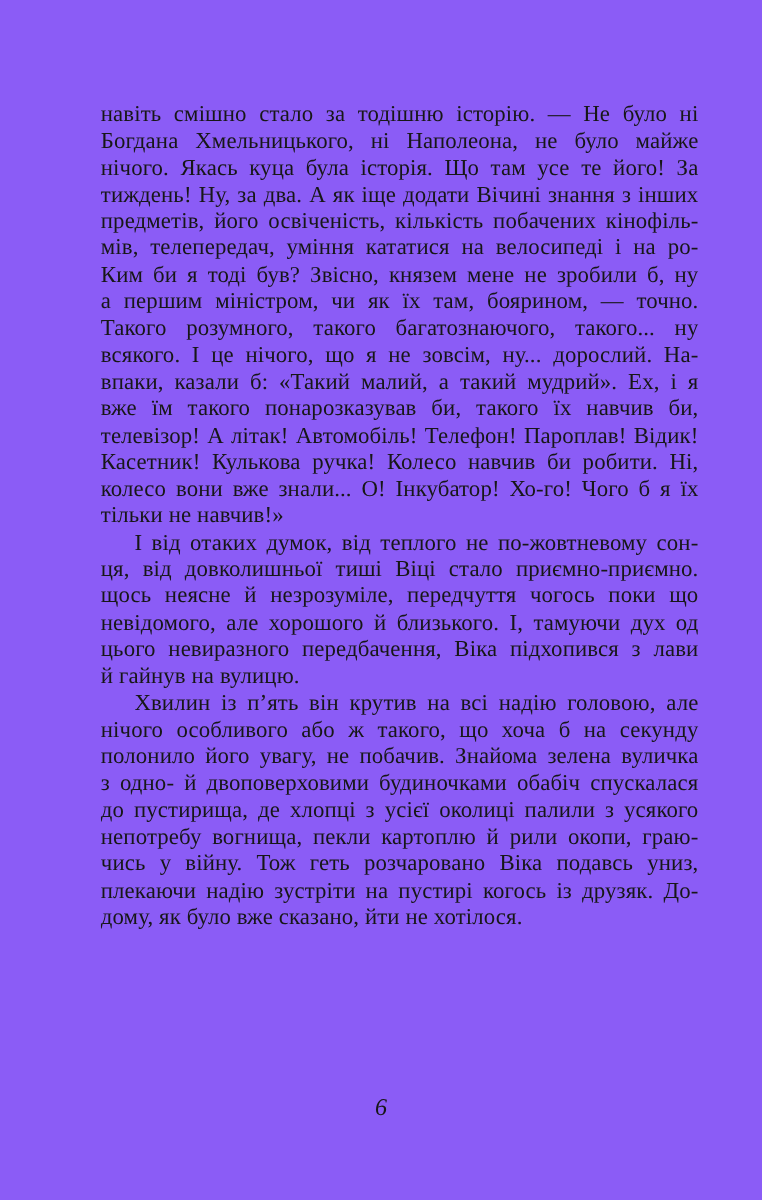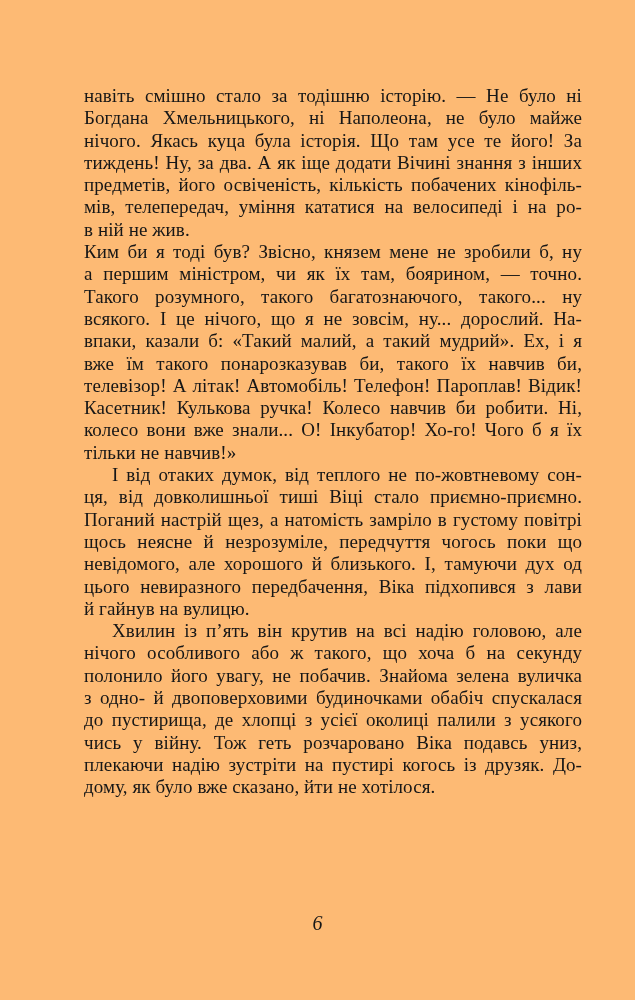--- a/index.html
+++ b/index.html
@@ -4,21 +4,21 @@
 <style>
   html, body {
     margin: 0;
     padding: 0;
     background: #ffffff;
   }
   .page {
     position: relative;
     width: 635px;
     height: 1000px;
-    background: #fdba74;
+    background: #8b5cf6;
     overflow: hidden;
     font-family: "Liberation Serif", serif;
     color: #171717;
   }
   .text-block {
     position: absolute;
     left: 84px;
     top: 85px;
     width: 498px;
   }
@@ -67,52 +67,51 @@
 <div class="page">
   <div class="text-block">
 
     <div class="paragraph">
       <div class="line">навіть смішно стало за тодішню історію. — Не було ні</div>
       <div class="line">Богдана Хмельницького, ні Наполеона, не було майже</div>
       <div class="line">нічого. Якась куца була історія. Що там усе те його! За</div>
       <div class="line">тиждень! Ну, за два. А як іще додати Вічині знання з інших</div>
       <div class="line">предметів, його освіченість, кількість побачених кінофіль-</div>
       <div class="line">мів, телепередач, уміння кататися на велосипеді і на ро-</div>
-      <div class="line last">в ній не жив.</div>
     </div>
 
     <div class="paragraph">
       <div class="line">Ким би я тоді був? Звісно, князем мене не зробили б, ну</div>
       <div class="line">а першим міністром, чи як їх там, боярином, — точно.</div>
       <div class="line">Такого розумного, такого багатознаючого, такого... ну</div>
       <div class="line">всякого. І це нічого, що я не зовсім, ну... дорослий. На-</div>
       <div class="line">впаки, казали б: «Такий малий, а такий мудрий». Ех, і я</div>
       <div class="line">вже їм такого понарозказував би, такого їх навчив би,</div>
       <div class="line">телевізор! А літак! Автомобіль! Телефон! Пароплав! Відик!</div>
       <div class="line">Касетник! Кулькова ручка! Колесо навчив би робити. Ні,</div>
       <div class="line">колесо вони вже знали... О! Інкубатор! Хо-го! Чого б я їх</div>
       <div class="line last">тільки не навчив!»</div>
     </div>
 
     <div class="paragraph">
       <div class="line indent">І від отаких думок, від теплого не по-жовтневому сон-</div>
       <div class="line">ця, від довколишньої тиші Віці стало приємно-приємно.</div>
-      <div class="line">Поганий настрій щез, а натомість замріло в густому повітрі</div>
       <div class="line">щось неясне й незрозуміле, передчуття чогось поки що</div>
       <div class="line">невідомого, але хорошого й близького. І, тамуючи дух од</div>
       <div class="line">цього невиразного передбачення, Віка підхопився з лави</div>
       <div class="line last">й гайнув на вулицю.</div>
     </div>
 
     <div class="paragraph">
       <div class="line indent">Хвилин із п’ять він крутив на всі надію головою, але</div>
       <div class="line">нічого особливого або ж такого, що хоча б на секунду</div>
       <div class="line">полонило його увагу, не побачив. Знайома зелена вуличка</div>
       <div class="line">з одно- й двоповерховими будиночками обабіч спускалася</div>
       <div class="line">до пустирища, де хлопці з усієї околиці палили з усякого</div>
+      <div class="line">непотребу вогнища, пекли картоплю й рили окопи, граю-</div>
       <div class="line">чись у війну. Тож геть розчаровано Віка подавсь униз,</div>
       <div class="line">плекаючи надію зустріти на пустирі когось із друзяк. До-</div>
       <div class="line last">дому, як було вже сказано, йти не хотілося.</div>
     </div>
 
   </div>
 
   <div class="page-number">6</div>
 </div>
 

